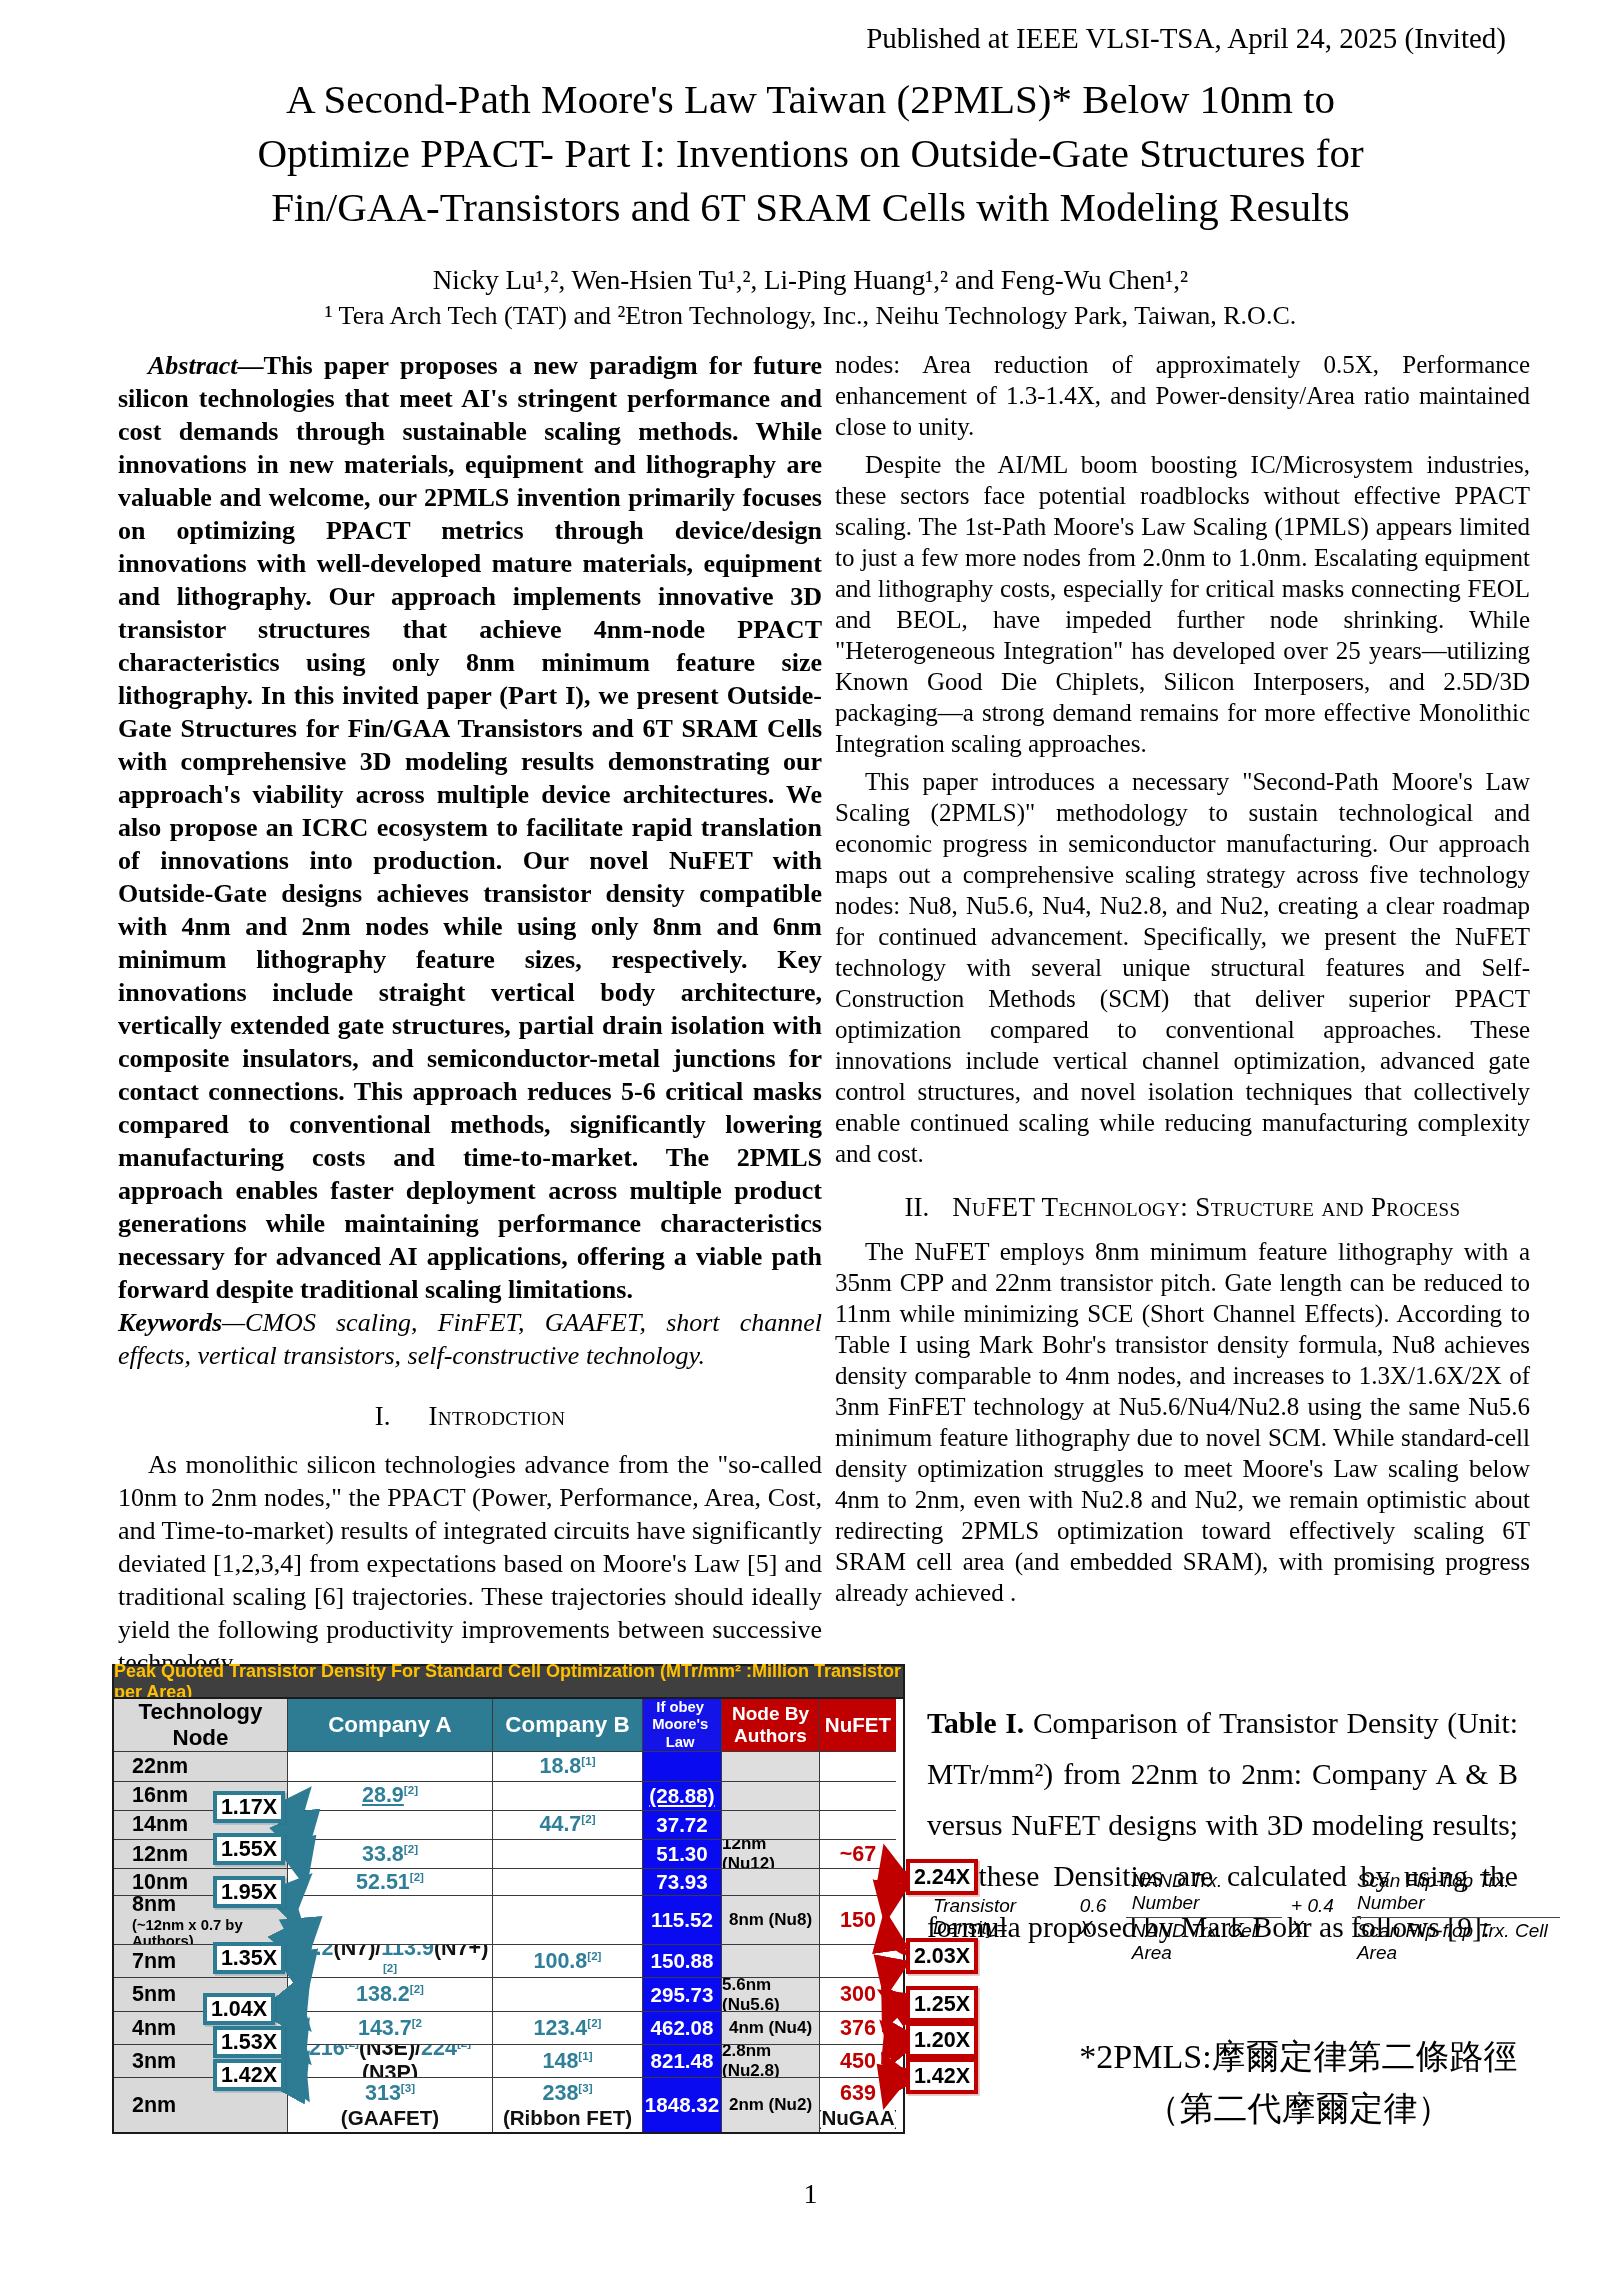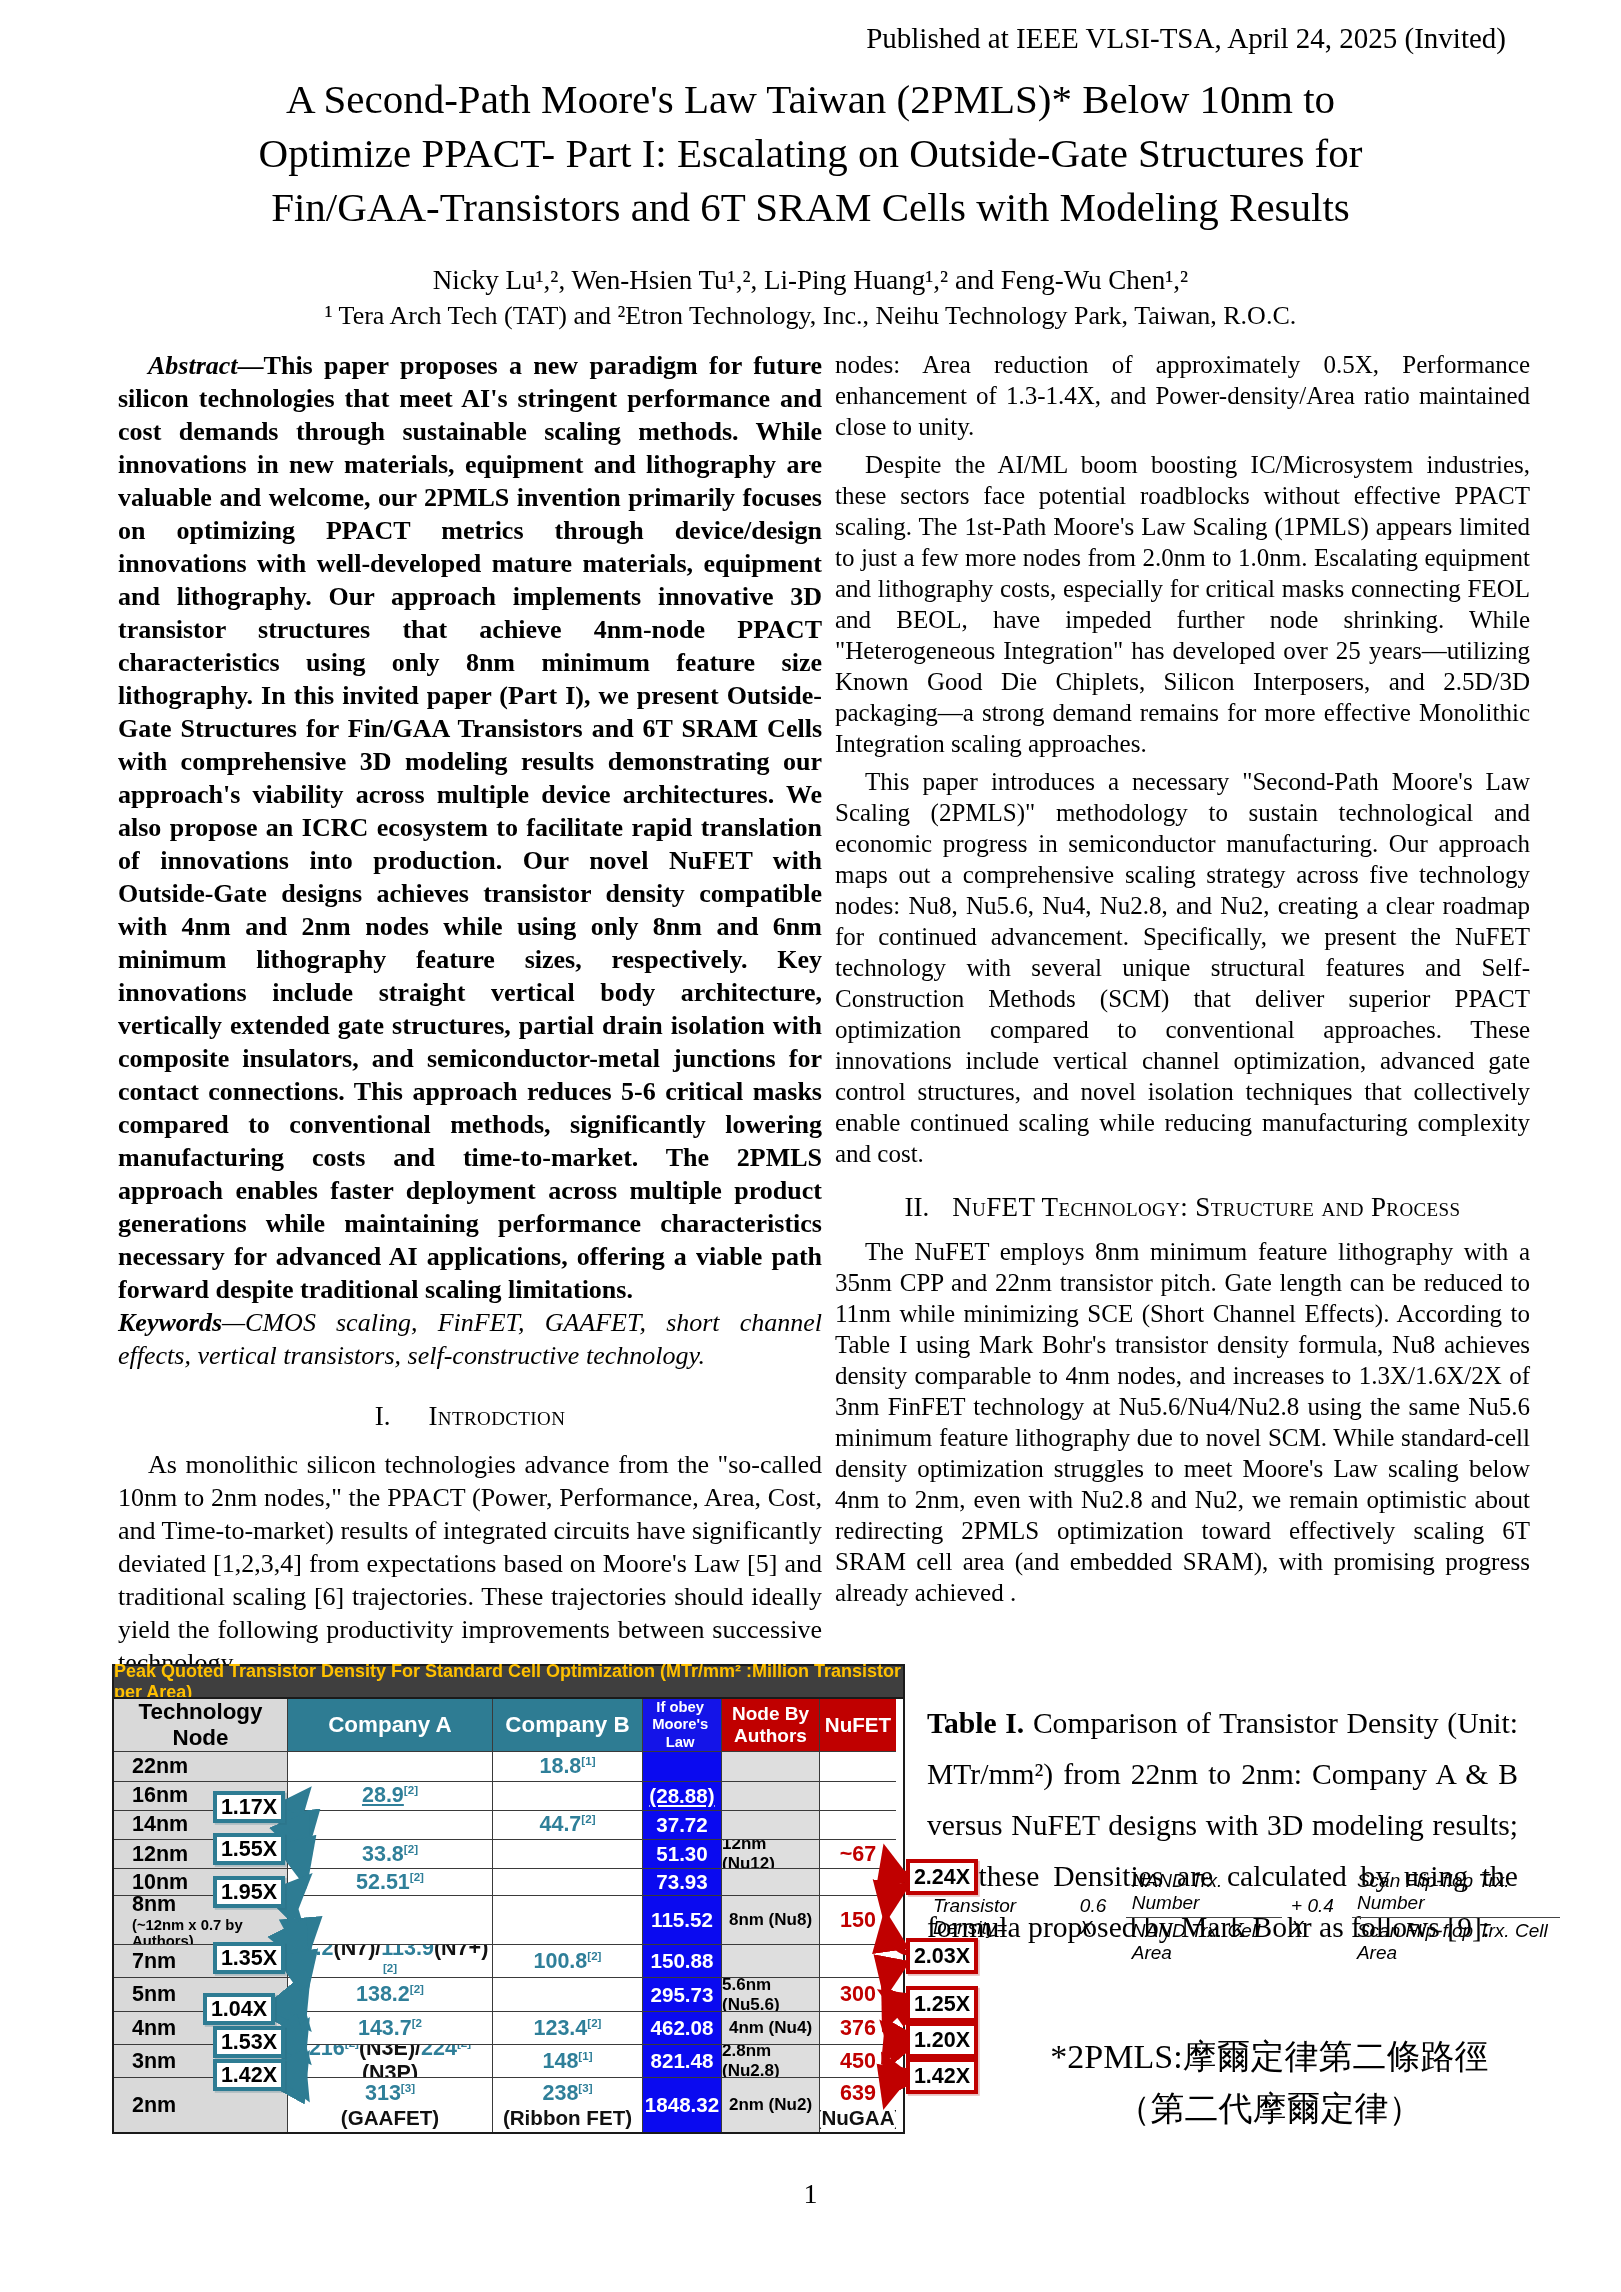--- a/index.html
+++ b/index.html
@@ -79,34 +79,34 @@
 
   
   .caption{position:absolute;left:927px;top:1668px;width:591px;font-size:29.6px;
            line-height:51px;text-align:justify;}
   .formula{position:absolute;left:933px;top:1870px;width:627px;
            font-family:"Liberation Sans", sans-serif;font-style:italic;font-size:19px;
            display:flex;align-items:center;gap:9px;}
   .frac{display:inline-flex;flex-direction:column;align-items:center;}
   .frac .num{padding:0 5.4px 2.7px;}
   .frac .den{border-top:1.8px solid #444;padding:2.7px 5.4px 0;}
-  .footnote{position:absolute;left:992px;top:2031px;width:555px;text-align:center;
+  .footnote{position:absolute;left:1021px;top:2031px;width:555px;text-align:center;
             font-size:34px;line-height:52px;}
   .pagenum{position:absolute;left:788px;top:2178px;width:45px;text-align:center;font-size:28px;}
 </style>
 </head>
 <body>
 
 <div class="page">
 
   <div class="published">Published at IEEE VLSI-TSA, April 24, 2025 (Invited)</div>
 
   <div class="title">
     <div>A Second-Path Moore's Law Taiwan (2PMLS)* Below 10nm to</div>
-    <div>Optimize PPACT- Part I: Escalating on Outside-Gate Structures for</div>
+    <div>Optimize PPACT- Part I: Inventions on Outside-Gate Structures for</div>
     <div>Fin/GAA-Transistors and 6T SRAM Cells with Modeling Results</div>
   </div>
 
   <div class="authors">Nicky Lu¹,², Wen-Hsien Tu¹,²,  Li-Ping Huang¹,² and Feng-Wu Chen¹,²</div>
   <div class="affil">¹ Tera Arch Tech (TAT) and ²Etron Technology, Inc., Neihu Technology Park, Taiwan, R.O.C.</div>
 
   <div class="col col-left">
     <p class="body abstract indent"><span class="lead">Abstract</span><span>—This paper proposes a new paradigm for future silicon technologies that meet AI's stringent performance and cost demands through sustainable scaling methods. While innovations in new materials, equipment and lithography are valuable and welcome, our 2PMLS invention primarily focuses on optimizing PPACT metrics through device/design innovations with well-developed mature materials, equipment and lithography. Our approach implements innovative 3D transistor structures that achieve 4nm-node PPACT characteristics using only 8nm minimum feature size lithography. In this invited paper (Part I), we present Outside-Gate Structures for Fin/GAA Transistors and 6T SRAM Cells with comprehensive 3D modeling results demonstrating our approach's viability across multiple device architectures. We also propose an ICRC ecosystem to facilitate rapid translation of innovations into production. Our novel NuFET with Outside-Gate designs achieves transistor density compatible with 4nm and 2nm nodes while using only 8nm and 6nm minimum lithography feature sizes, respectively. Key innovations include straight vertical body architecture, vertically extended gate structures, partial drain isolation with composite insulators, and semiconductor-metal junctions for contact connections. This approach reduces 5-6 critical masks compared to conventional methods, significantly lowering manufacturing costs and time-to-market. The 2PMLS approach enables faster deployment across multiple product generations while maintaining performance characteristics necessary for advanced AI applications, offering a viable path forward despite traditional scaling limitations.</span></p>
     <p class="body keywords"><span class="klead">Keywords</span><span>—CMOS scaling, FinFET, GAAFET, short channel effects, vertical transistors, self-constructive technology.</span></p>
     <div class="sec-head">

